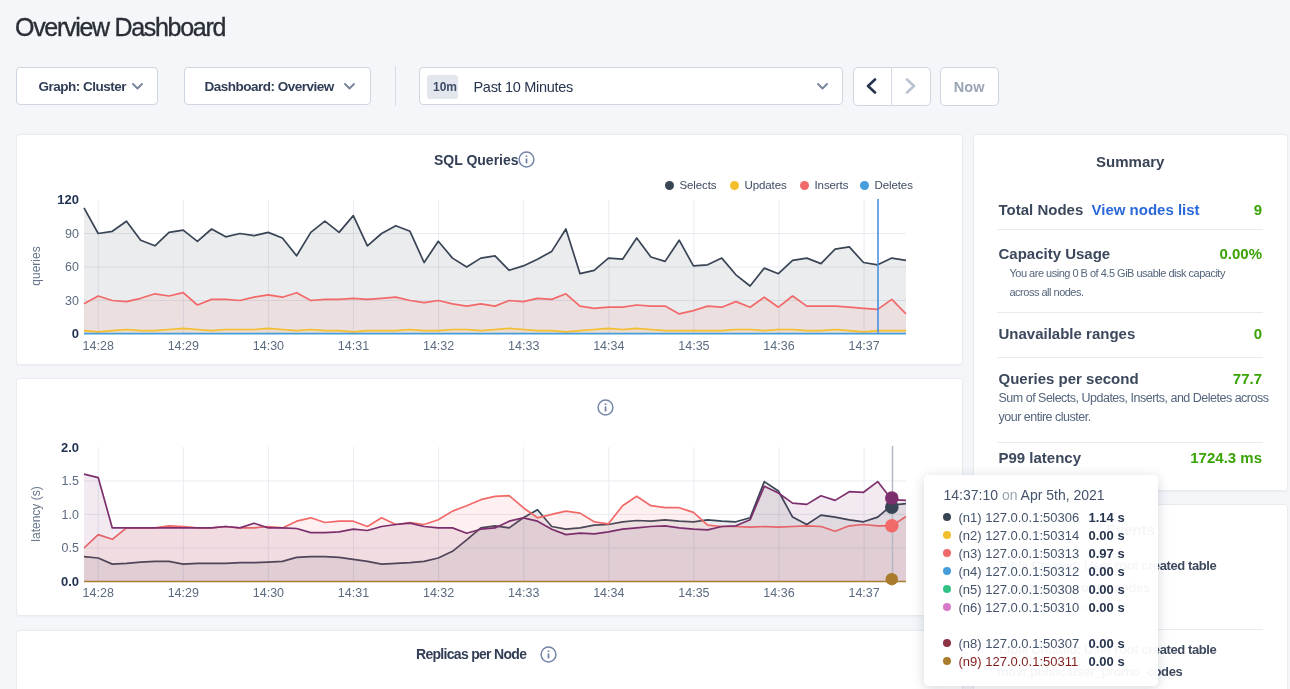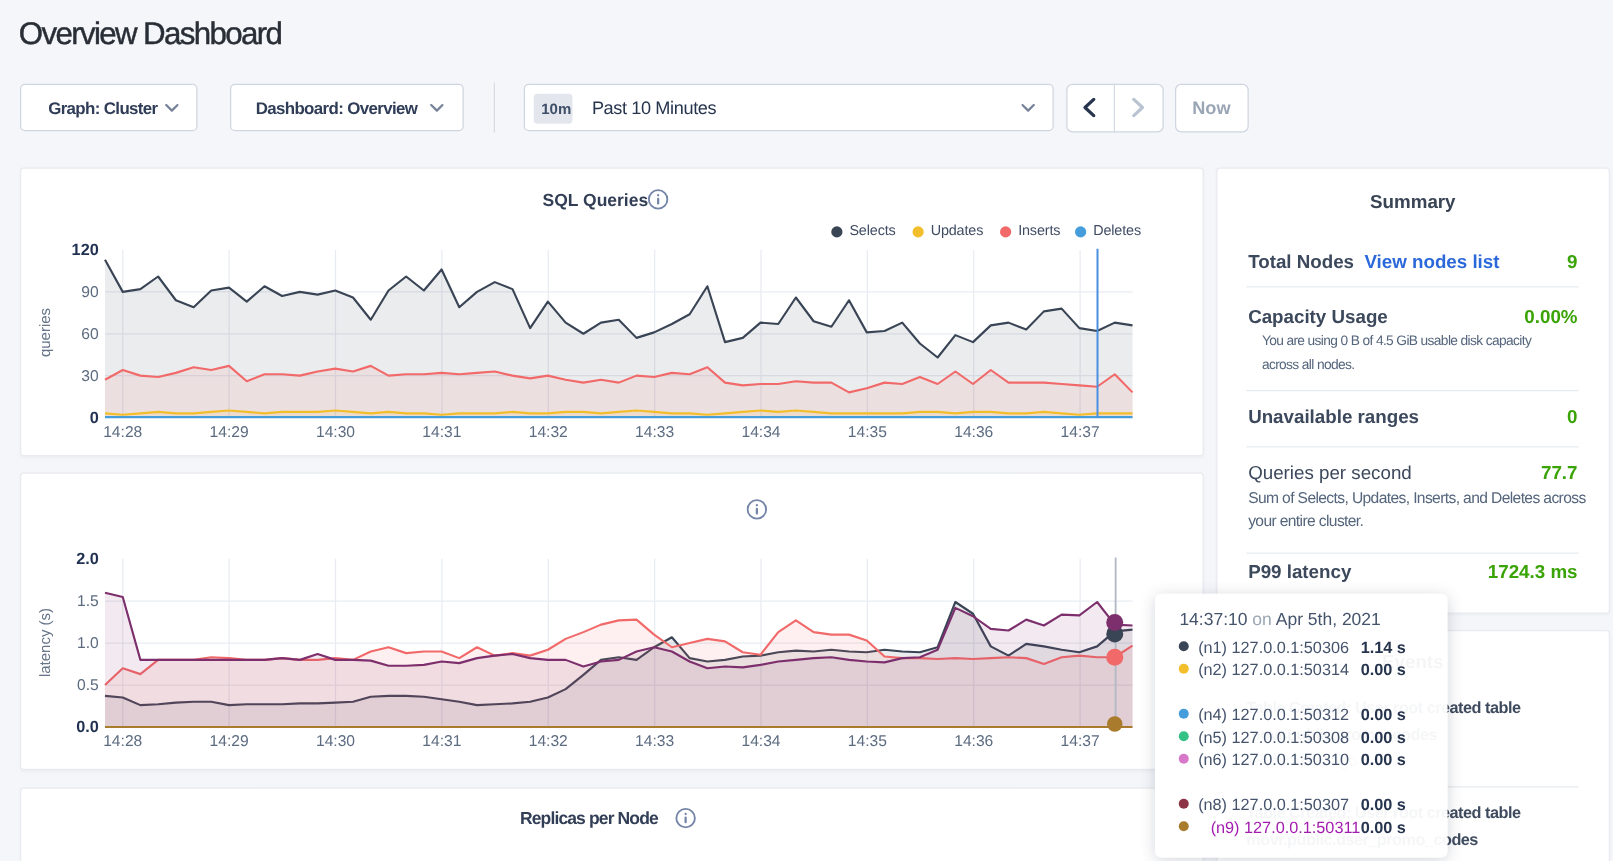--- a/index.html
+++ b/index.html
@@ -161,21 +161,21 @@
       <div style="position:absolute;left:118px;top:66px;font-size:15px;font-weight:bold;color:#2b68d9">View nodes list</div>
       <div style="position:absolute;right:25px;top:66px;font-size:15px;font-weight:bold;color:#3aa306">9</div>
       <div style="position:absolute;left:23.5px;right:24px;top:94px;height:1px;background:#e7ebf0"></div>
       <div style="position:absolute;left:25px;top:110px;font-size:15px;font-weight:bold;color:#3c485c">Capacity Usage</div>
       <div style="position:absolute;right:25px;top:110px;font-size:15px;font-weight:bold;color:#3aa306">0.00%</div>
       <div style="position:absolute;left:36px;top:129px;font-size:11px;letter-spacing:-0.5px;line-height:19px;color:#54657c">You are using 0 B of 4.5 GiB usable disk capacity<br>across all nodes.</div>
       <div style="position:absolute;left:23.5px;right:24px;top:176.5px;height:1px;background:#e7ebf0"></div>
       <div style="position:absolute;left:25px;top:190px;font-size:15px;font-weight:bold;color:#3c485c">Unavailable ranges</div>
       <div style="position:absolute;right:25px;top:190px;font-size:15px;font-weight:bold;color:#3aa306">0</div>
       <div style="position:absolute;left:23.5px;right:24px;top:221.5px;height:1px;background:#e7ebf0"></div>
-      <div style="position:absolute;left:25px;top:235px;font-size:15px;font-weight:normal;color:#3c485c">Queries per second</div>
+      <div style="position:absolute;left:25px;top:235px;font-size:15px;font-weight:bold;color:#3c485c">Queries per second</div>
       <div style="position:absolute;right:25px;top:235px;font-size:15px;font-weight:bold;color:#3aa306">77.7</div>
       <div style="position:absolute;left:25px;top:254px;font-size:12.5px;letter-spacing:-0.5px;line-height:19px;color:#54657c">Sum of Selects, Updates, Inserts, and Deletes across<br>your entire cluster.</div>
       <div style="position:absolute;left:23.5px;right:24px;top:307px;height:1px;background:#e7ebf0"></div>
       <div style="position:absolute;left:25px;top:314px;font-size:15px;font-weight:bold;color:#3c485c">P99 latency</div>
       <div style="position:absolute;right:25px;top:314px;font-size:15px;font-weight:bold;color:#3aa306">1724.3 ms</div>
 </div>
 <div class="card" style="left:972.5px;top:504px;width:315.5px;height:220px">
   <div style="position:absolute;left:0;right:0;top:16px;text-align:center;font-size:15px;font-weight:bold;color:#394455">Events</div>
       <div style="position:absolute;left:23.5px;top:52.5px;font-size:13px;font-weight:bold;letter-spacing:-0.4px;color:#3e4a5e">Table Created: User root created table</div>
       <div style="position:absolute;left:23.5px;top:74.5px;font-size:13px;font-weight:bold;letter-spacing:-0.4px;color:#3e4a5e">movr.public.promo_codes</div>
@@ -189,20 +189,25 @@
   <div style="position:absolute;left:18px;top:33.9px;width:210px;height:18px">
         <span style="position:absolute;left:1px;top:5px;width:8px;height:8px;border-radius:50%;background:#394455"></span>
         <span style="position:absolute;left:17px;top:2px;font-size:13px;color:#44536b">(n1) 127.0.0.1:50306</span>
         <span style="position:absolute;left:147px;top:2px;font-size:13px;font-weight:bold;color:#26344d">1.14 s</span>
       </div>
       <div style="position:absolute;left:18px;top:51.8px;width:210px;height:18px">
         <span style="position:absolute;left:1px;top:5px;width:8px;height:8px;border-radius:50%;background:#f2be2c"></span>
         <span style="position:absolute;left:17px;top:2px;font-size:13px;color:#44536b">(n2) 127.0.0.1:50314</span>
         <span style="position:absolute;left:147px;top:2px;font-size:13px;font-weight:bold;color:#26344d">0.00 s</span>
       </div>
+      <div style="position:absolute;left:18px;top:69.7px;width:210px;height:18px">
+        <span style="position:absolute;left:1px;top:5px;width:8px;height:8px;border-radius:50%;background:#f16969"></span>
+        <span style="position:absolute;left:17px;top:2px;font-size:13px;color:#44536b">(n3) 127.0.0.1:50313</span>
+        <span style="position:absolute;left:147px;top:2px;font-size:13px;font-weight:bold;color:#26344d">0.97 s</span>
+      </div>
       <div style="position:absolute;left:18px;top:87.6px;width:210px;height:18px">
         <span style="position:absolute;left:1px;top:5px;width:8px;height:8px;border-radius:50%;background:#459ddb"></span>
         <span style="position:absolute;left:17px;top:2px;font-size:13px;color:#44536b">(n4) 127.0.0.1:50312</span>
         <span style="position:absolute;left:147px;top:2px;font-size:13px;font-weight:bold;color:#26344d">0.00 s</span>
       </div>
       <div style="position:absolute;left:18px;top:105.5px;width:210px;height:18px">
         <span style="position:absolute;left:1px;top:5px;width:8px;height:8px;border-radius:50%;background:#33c286"></span>
         <span style="position:absolute;left:17px;top:2px;font-size:13px;color:#44536b">(n5) 127.0.0.1:50308</span>
         <span style="position:absolute;left:147px;top:2px;font-size:13px;font-weight:bold;color:#26344d">0.00 s</span>
       </div>
@@ -211,16 +216,16 @@
         <span style="position:absolute;left:17px;top:2px;font-size:13px;color:#44536b">(n6) 127.0.0.1:50310</span>
         <span style="position:absolute;left:147px;top:2px;font-size:13px;font-weight:bold;color:#26344d">0.00 s</span>
       </div>
       <div style="position:absolute;left:18px;top:159.2px;width:210px;height:18px">
         <span style="position:absolute;left:1px;top:5px;width:8px;height:8px;border-radius:50%;background:#8e3346"></span>
         <span style="position:absolute;left:17px;top:2px;font-size:13px;color:#44536b">(n8) 127.0.0.1:50307</span>
         <span style="position:absolute;left:147px;top:2px;font-size:13px;font-weight:bold;color:#26344d">0.00 s</span>
       </div>
       <div style="position:absolute;left:18px;top:177.1px;width:210px;height:18px">
         <span style="position:absolute;left:1px;top:5px;width:8px;height:8px;border-radius:50%;background:#a87b2d"></span>
-        <span style="position:absolute;left:27px;top:2px;font-size:13px;color:#a21caf">(n9) 127.0.0.1:50311</span>
+        <span style="position:absolute;left:17px;top:2px;font-size:13px;color:#7f1d1d">(n9) 127.0.0.1:50311</span>
         <span style="position:absolute;left:147px;top:2px;font-size:13px;font-weight:bold;color:#26344d">0.00 s</span>
       </div>
 </div>
 </div>
 </body></html>

